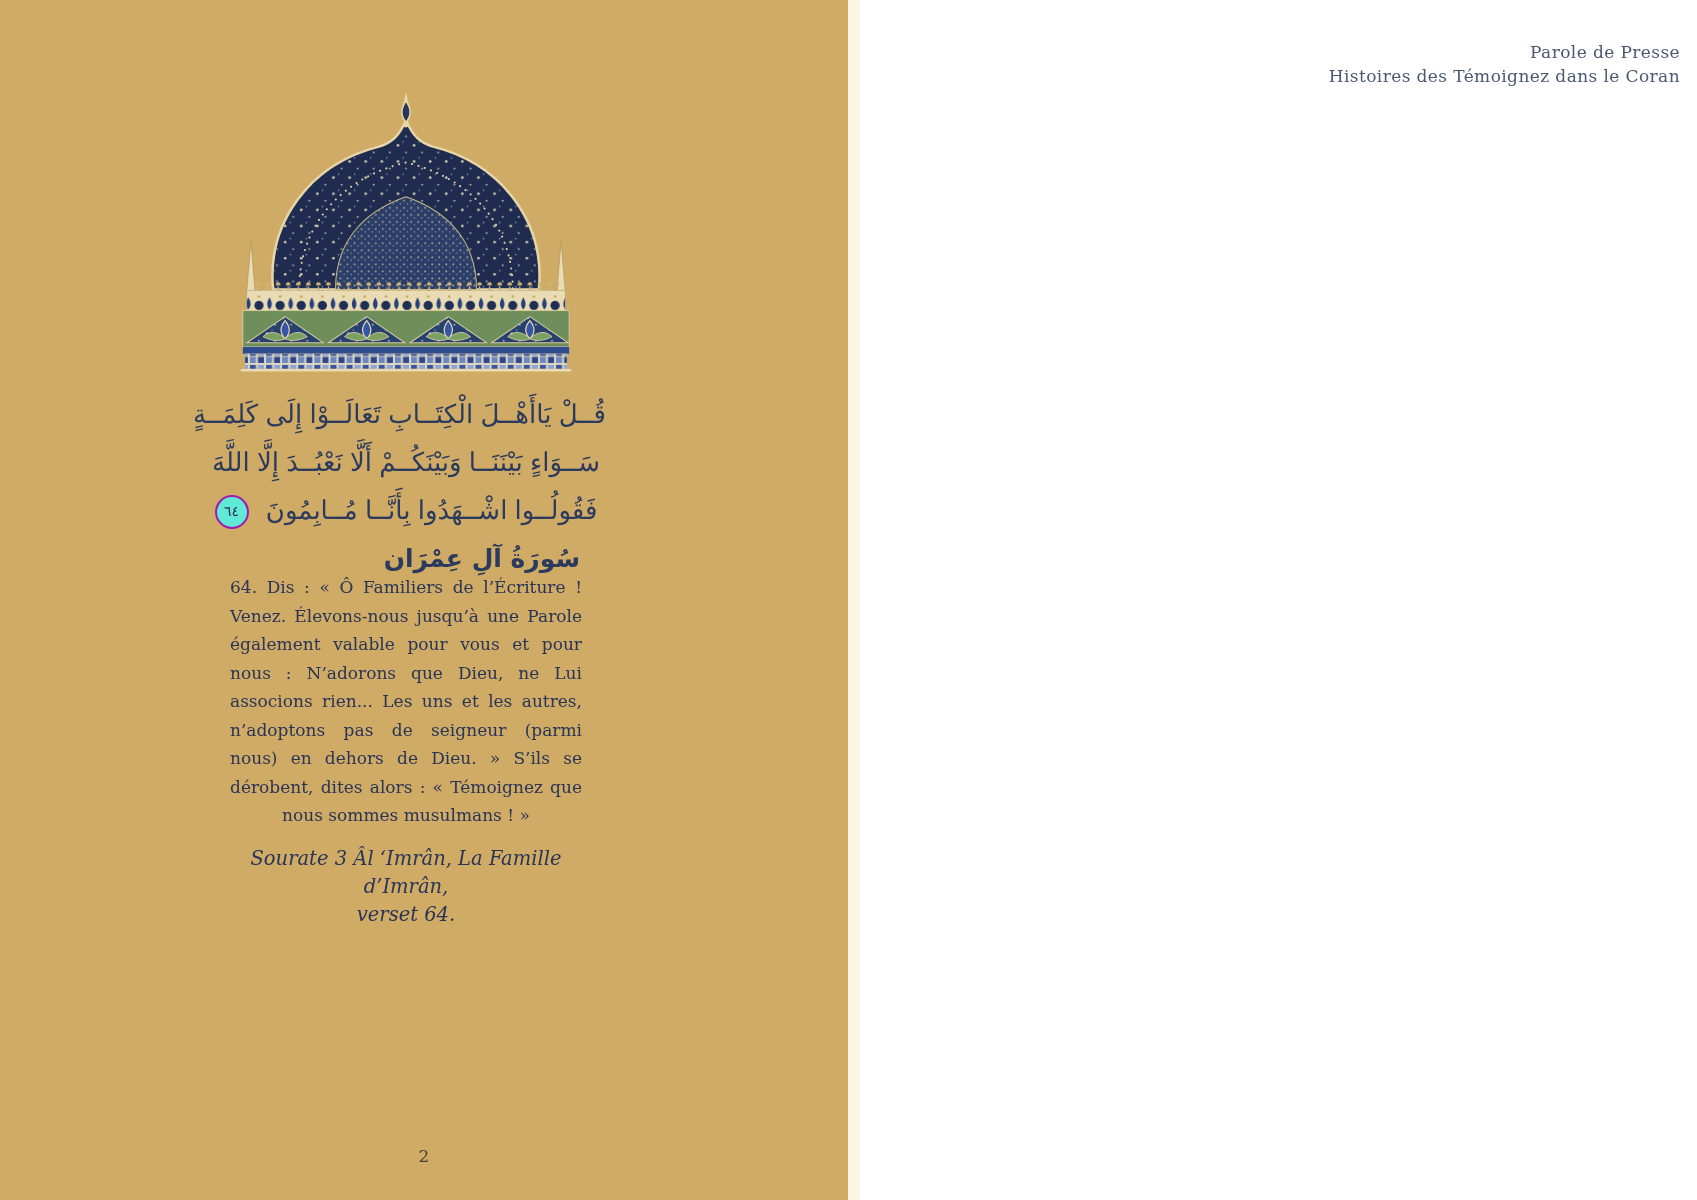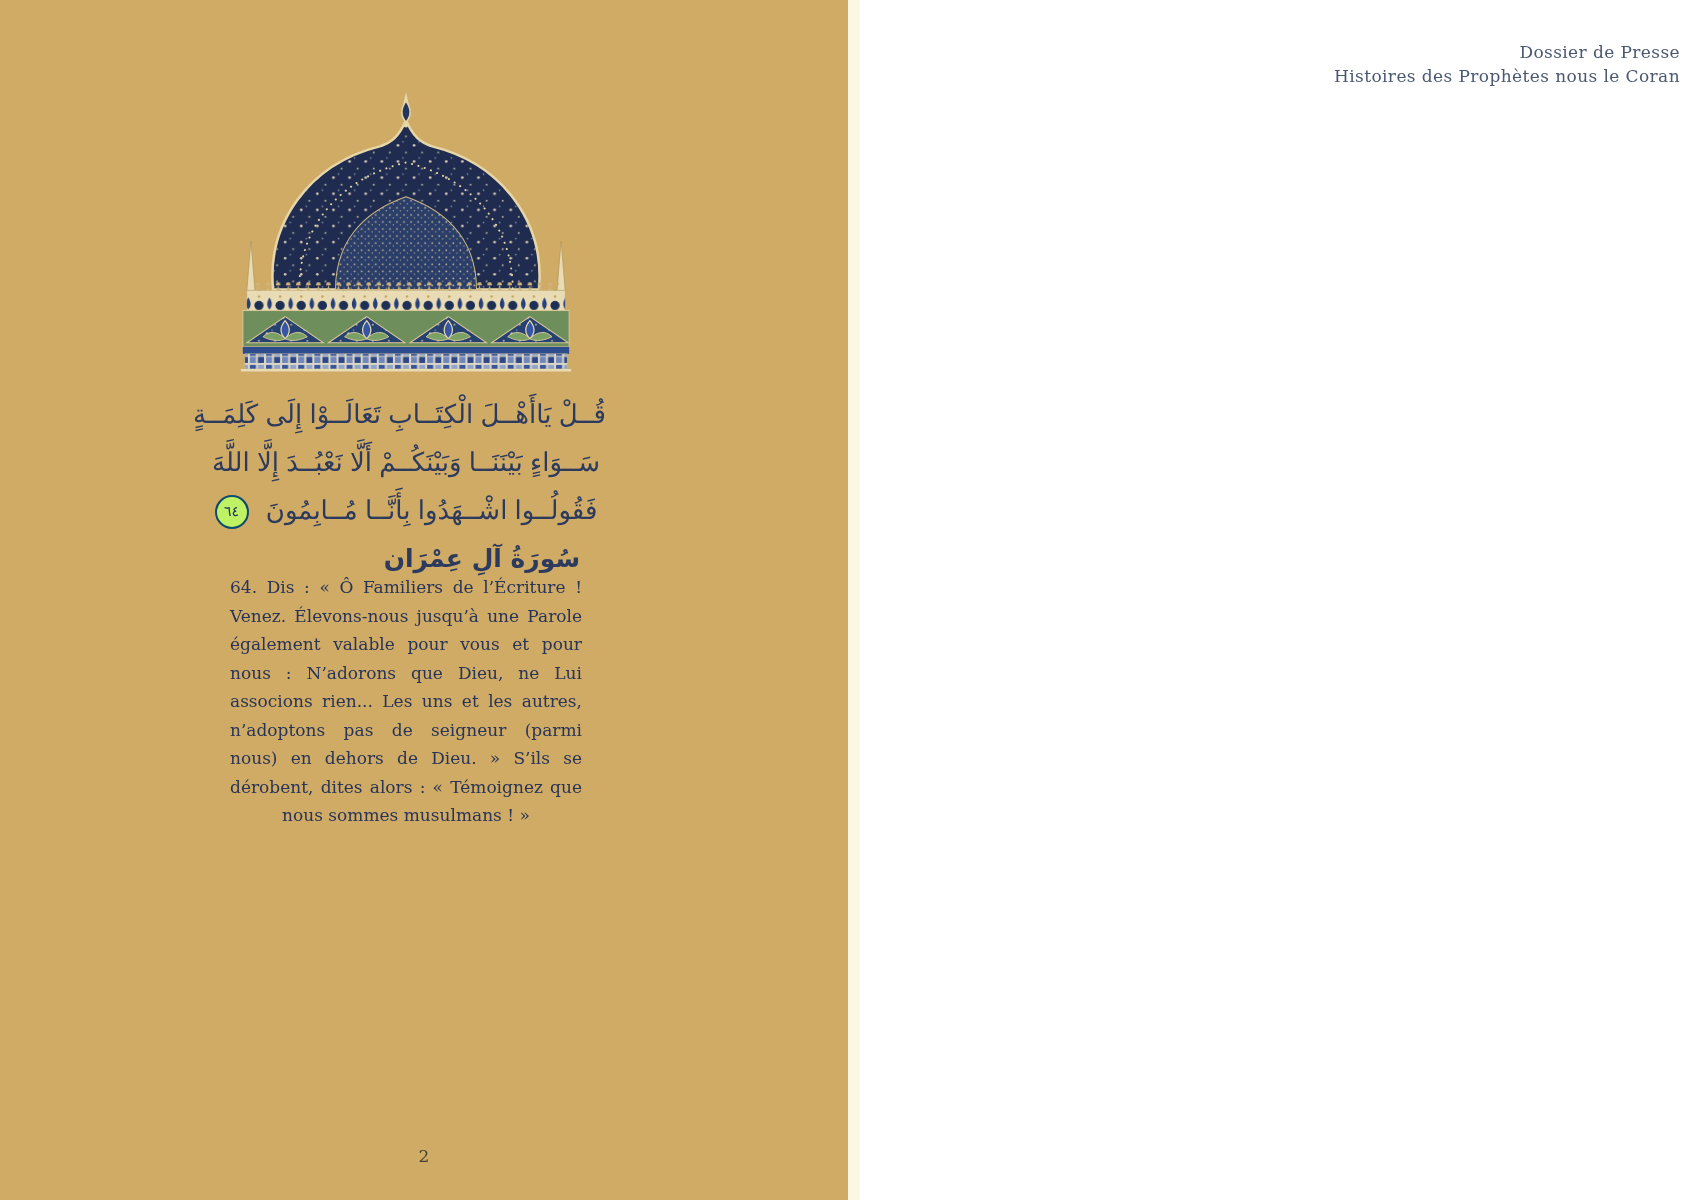--- a/index.html
+++ b/index.html
@@ -7,21 +7,21 @@
   
   .left-page{position:absolute;left:0;top:0;width:848px;height:1200px;background:#cfab66;}
   .gutter{position:absolute;left:848px;top:0;width:12px;height:1200px;background:#fbf7e2;}
   .right-page{position:absolute;left:860px;top:0;width:837px;height:1200px;background:#ffffff;}
   
   .left-col{position:absolute;left:232px;top:92px;width:348px;}
   .dome-wrap{width:348px;height:282px;}
   .arabic-block{width:400px;margin-left:-26px;margin-top:16px;text-align:center;direction:rtl;
     font-family:Liberation Sans, sans-serif;color:#2c3a5e;font-size:26px;line-height:48px;white-space:nowrap;}
   .ayah-medallion{display:inline-block;width:30px;height:30px;border-radius:50%;
-    background:#bef264;border:2px solid #0c4a6e;color:#23315a;font-size:14px;line-height:29px;
+    background:#5eead4;border:2px solid #a21caf;color:#23315a;font-size:14px;line-height:29px;
     text-align:center;vertical-align:middle;margin-right:10px;white-space:nowrap;}
   .surah-signature{margin-top:10px;font-family:"DejaVu Sans",sans-serif;
     color:#2c3a5e;font-size:25px;font-weight:bold;}
   .fr-translation{width:352px;margin-left:-2px;text-align:justify;text-align-last:center;
     color:#293457;font-size:17px;line-height:28.5px;}
   .attribution{margin-top:15px;width:392px;margin-left:-22px;text-align:center;font-style:italic;
     color:#293457;font-size:19.5px;line-height:28px;}
   .pagenum{position:absolute;top:1146px;font-size:17px;text-align:center;}
   .pagenum-left{left:0;width:848px;color:#474330;}
   
@@ -111,30 +111,34 @@
         <div>
           <span>فَقُولُــوا اشْــهَدُوا بِأَنَّــا مُــابِمُونَ</span>
           <span class="ayah-medallion">٦٤</span>
         </div>
       </div>
 
       <div class="surah-signature" dir="rtl">سُورَةُ آلِ عِمْرَان</div>
 
       <div class="fr-translation">64. Dis : « Ô Familiers de l’Écriture ! Venez. Élevons-nous jusqu’à une Parole également valable pour vous et pour nous : N’adorons que Dieu, ne Lui associons rien... Les uns et les autres, n’adoptons pas de seigneur (parmi nous) en dehors de Dieu. » S’ils se dérobent, dites alors : « Témoignez que nous sommes musulmans ! »</div>
 
+      <div class="attribution">
+        <div>Sourate 3 Âl ‘Imrân, La Famille d’Imrân,</div>
+        <div>verset 64.</div>
+      </div>
 
     </div>
 
     <div class="pagenum pagenum-left">2</div>
   </div>
 
   <div class="gutter"></div>
 
   <div class="right-page">
 
     <div class="press-header">
-      <div>Dossier de Presse</div>
-      <div>Histoires des Prophètes nous le Coran</div>
+      <div>Parole de Presse</div>
+      <div>Histoires des Témoignez dans le Coran</div>
     </div>
 
   </div>
 
 </div>
 
 </body></html>

